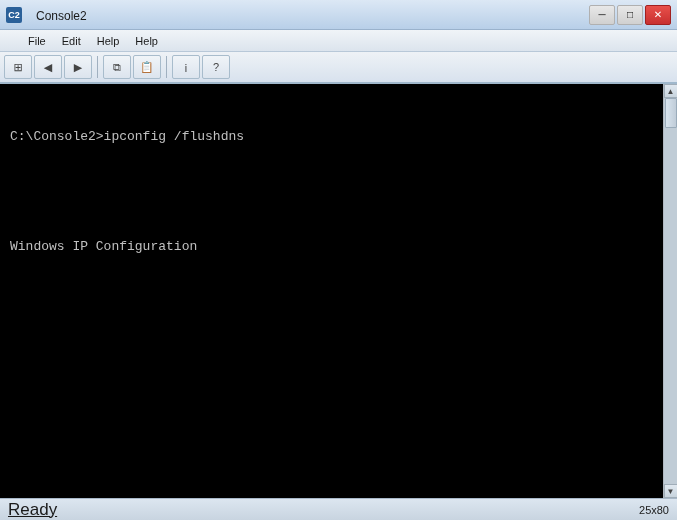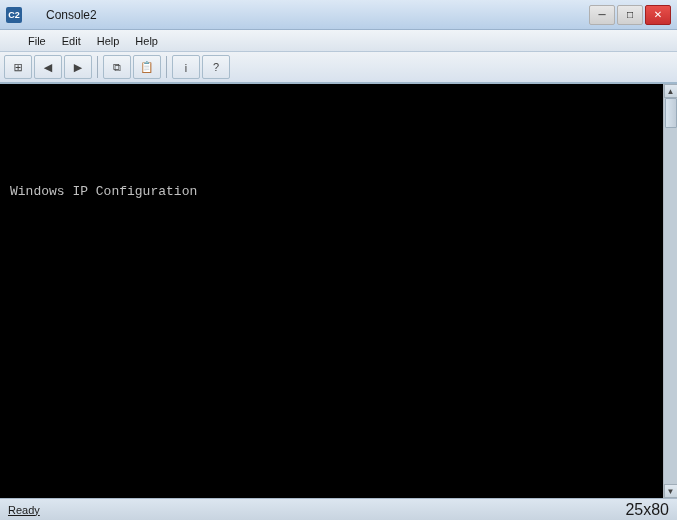--- a/index.html
+++ b/index.html
@@ -22,22 +22,22 @@
       display: flex;
       align-items: center;
       justify-content: space-between;
       padding: 0 6px;
       border-bottom: 1px solid #9ab2cc;
       flex-shrink: 0;
     }
 
     .title-bar-left {
       display: flex;
-      align-items: center;
-      gap: 24px;
+      align-items: flex-end;
+      gap: 14px;
     }
 
     .app-icon {
       width: 16px;
       height: 16px;
       background: #2a6099;
       border-radius: 2px;
       display: flex;
       align-items: center;
       justify-content: center;
@@ -227,27 +227,27 @@
       height: 22px;
       display: flex;
       align-items: center;
       padding: 0 8px;
       border-top: 1px solid #a8b8c8;
       flex-shrink: 0;
       justify-content: space-between;
     }
 
     .status-text {
-      font-size: 11px;
+      font-size: 17px;
       color: #1a1a1a;
       text-decoration: underline;
     }
 
     .status-right {
-      font-size: 16px;
+      font-size: 11px;
       color: #1a1a1a;
     }
   </style>
 </head>
 <body>
 
 <div class="title-bar">
   <div class="title-bar-left">
     <div class="app-icon">
       <span>C2</span>
@@ -283,20 +283,21 @@
   <button class="toolbar-btn">📋</button>
   <div class="toolbar-separator"></div>
   <button class="toolbar-btn">ℹ</button>
   <button class="toolbar-btn">?</button>
 </div>
 
 <div class="main-area">
 
   <div class="terminal-container">
     <div class="terminal-content">
+      <span class="terminal-line">C:\Console2&gt;ipconfig /flushdns</span>
       <span class="terminal-line"> </span>
       <span class="terminal-line">Windows IP Configuration</span>
       <span class="terminal-line"> </span>
       <span class="terminal-line"> </span>
     </div>
   </div>
 
   <div class="scrollbar">
     <div class="scroll-arrow">
       <span>▲</span>

